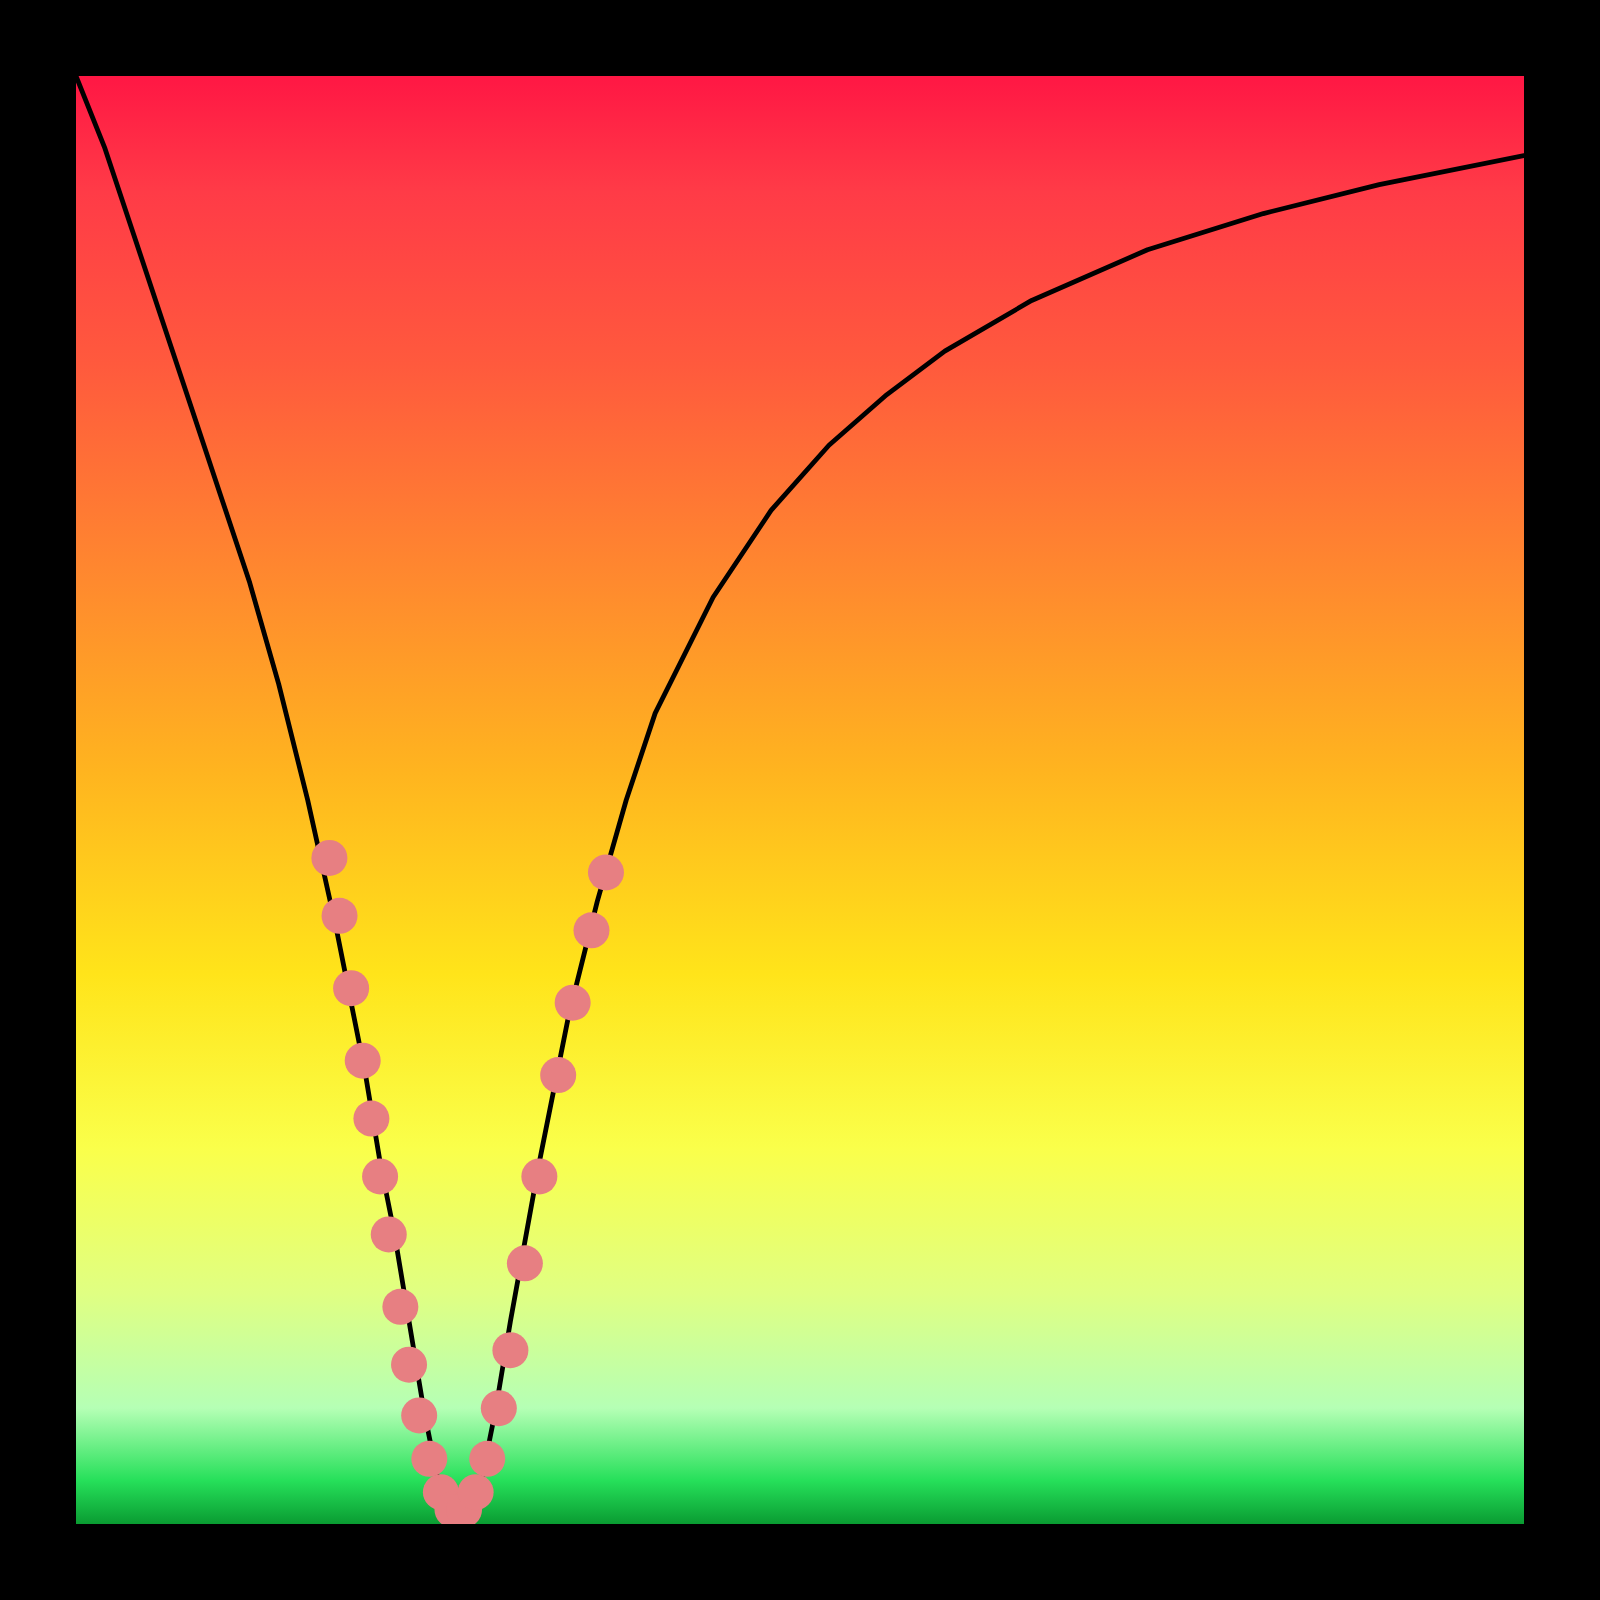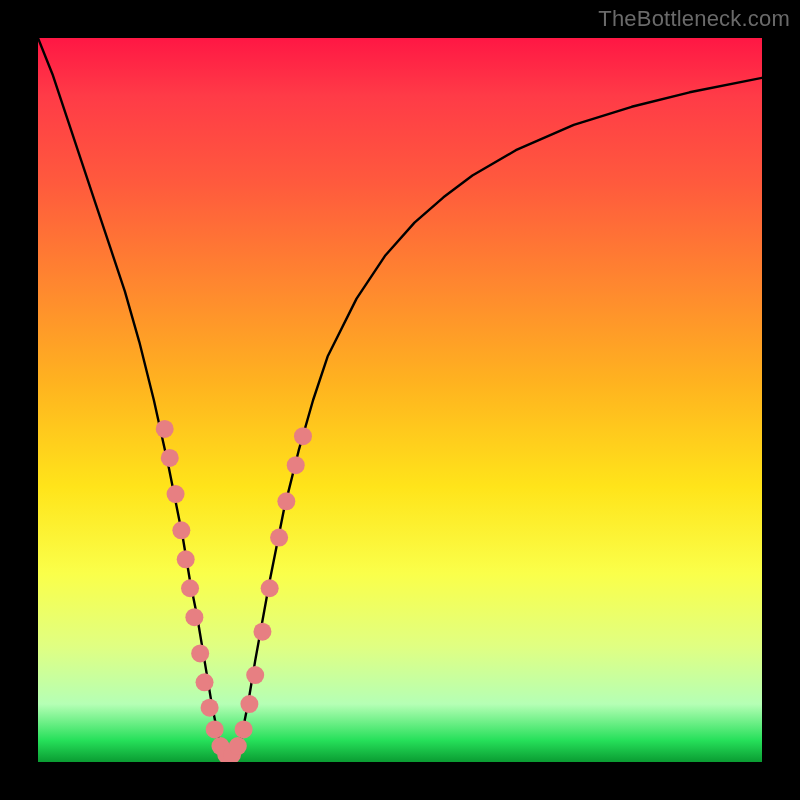--- a/index.html
+++ b/index.html
@@ -54,21 +54,20 @@
     left: 0;
     top: 0;
     width: 724px;
     height: 724px;
   }
 </style>
 </head>
 <body>
 
 <div class="frame">
-  <div class="watermark">TheBottleneck.com</div>
   <div class="plot-area">
     <svg class="curve" viewBox="0 0 724 724" preserveAspectRatio="none">
       <path id="curve-path" fill="none" stroke="#000" stroke-width="2.4" stroke-linecap="round" stroke-linejoin="round" d="M0.00 0.00 L14.48 36.20 L28.96 79.64 L43.44 123.08 L57.92 166.52 L72.40 209.96 L86.88 253.40 L101.36 304.08 L115.84 362.00 L130.32 427.16 L137.56 463.36 L144.80 499.56 L152.04 543.00 L159.28 579.20 L166.52 622.64 L173.76 666.08 L181.00 702.28 L188.24 720.38 L195.48 720.38 L202.72 702.28 L209.96 666.08 L217.20 622.64 L231.68 543.00 L246.16 470.60 L260.64 412.68 L275.12 362.00 L289.60 318.56 L318.56 260.64 L347.52 217.20 L376.48 184.62 L405.44 159.28 L434.40 137.56 L477.84 112.22 L535.76 86.88 L593.68 68.78 L651.60 54.30 L724.00 39.82"></path>
       <g id="markers">
           <circle cx="126.70" cy="390.96" r="9" fill="#e77f82"></circle>
           <circle cx="131.77" cy="419.92" r="9" fill="#e77f82"></circle>
           <circle cx="137.56" cy="456.12" r="9" fill="#e77f82"></circle>
           <circle cx="143.35" cy="492.32" r="9" fill="#e77f82"></circle>
           <circle cx="147.70" cy="521.28" r="9" fill="#e77f82"></circle>
           <circle cx="152.04" cy="550.24" r="9" fill="#e77f82"></circle>

